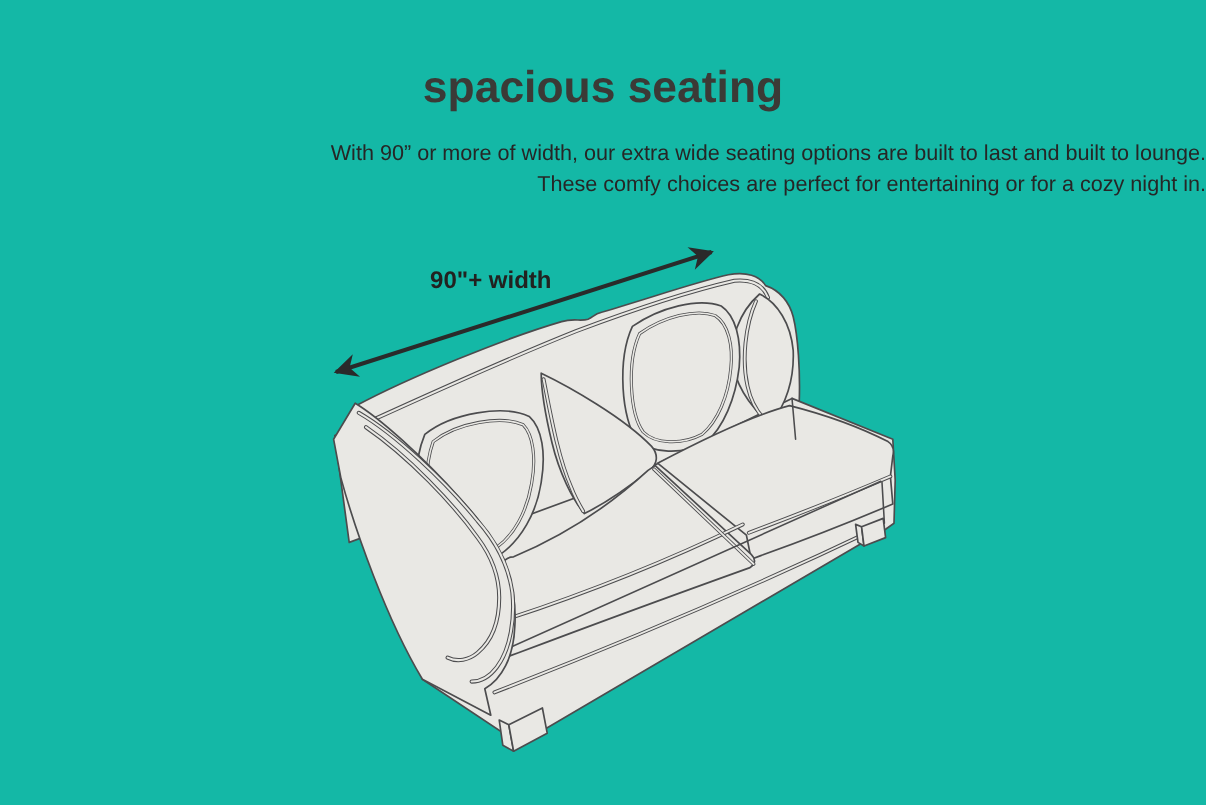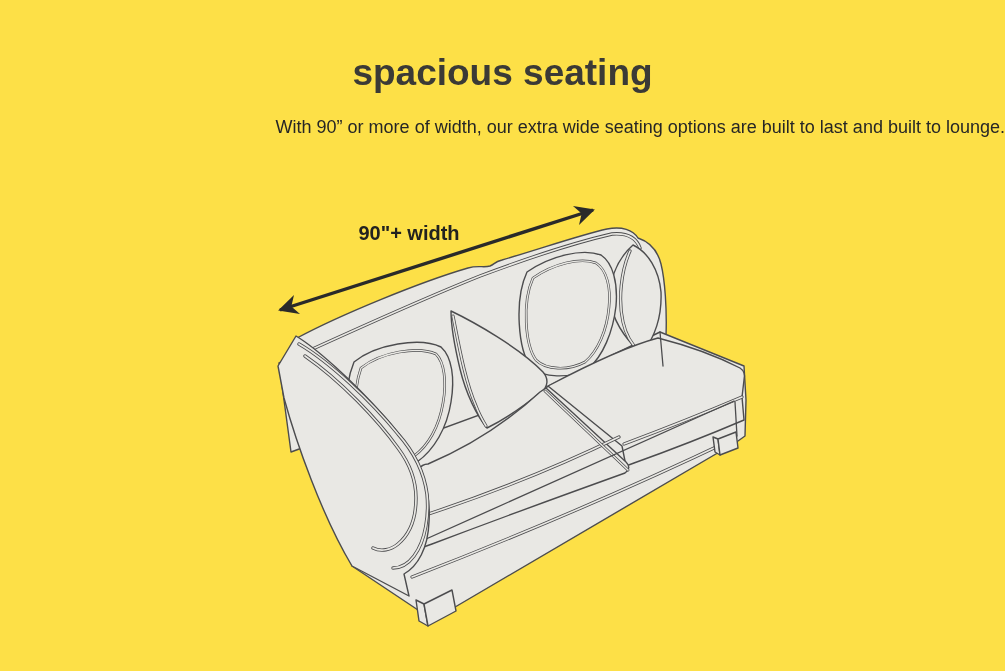--- a/index.html
+++ b/index.html
@@ -1,19 +1,19 @@
 <!DOCTYPE html>
 <html><head>
 <meta charset="utf-8">
 <style>
   html,body{margin:0;padding:0;background:#ffffff;}
   .page{
     position:relative;
     width:1005px;height:671px;
-    background:#fde047;
+    background:#14b8a6;
     overflow:hidden;
     font-family:"Liberation Sans", sans-serif;
   }
   .title{
     position:absolute;
     top:52px;left:0;width:100%;
     margin:0;
     text-align:center;
     font-size:37px;
     font-weight:bold;
@@ -41,21 +41,21 @@
   }
 </style>
 </head>
 <body>
 
 <div class="page">
 
   <h1 class="title">spacious seating</h1>
 
   <p class="intro"><span>With 90” or more of width, our extra wide seating options are built to last and built to lounge.</span><br>
-  </p>
+  <span>These comfy choices are perfect for entertaining or for a cozy night in.</span></p>
 
   <svg class="diagram" width="1005" height="671" viewBox="0 0 1005 671">
     <defs>
       <marker id="ah" viewBox="0 0 12 12" refX="10" refY="6" markerWidth="7" markerHeight="7" orient="auto-start-reverse">
         <path d="M1,1 L11,6 L1,11 L4,6 Z" fill="#2a2a2a"></path>
       </marker>
     </defs>
 
     <g>
       <line x1="280" y1="310" x2="593" y2="210" stroke="#2a2a2a" stroke-width="3.4" marker-start="url(#ah)" marker-end="url(#ah)"></line>

